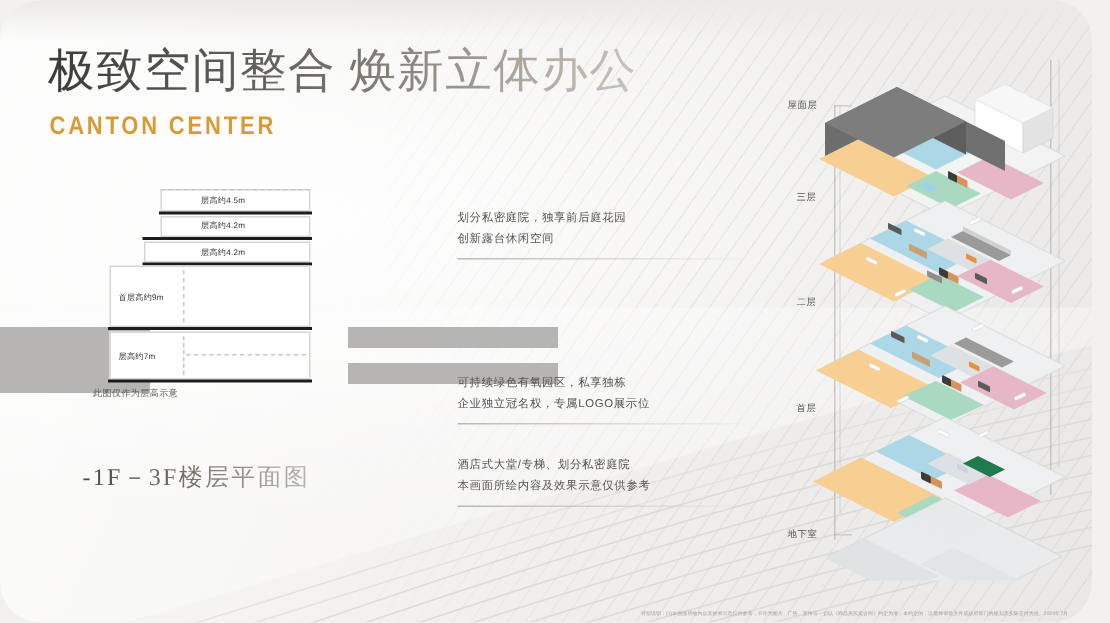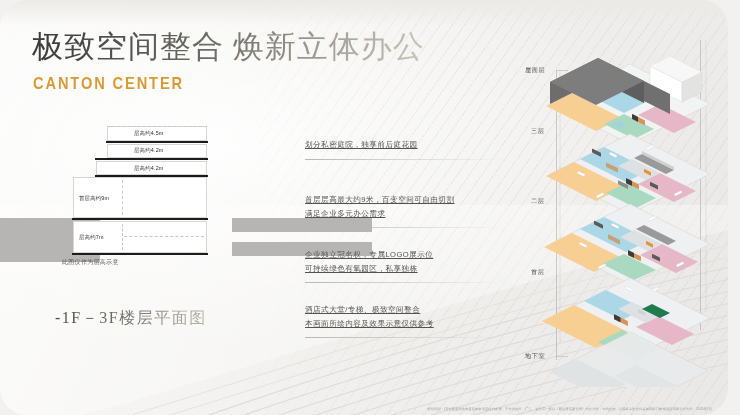--- a/index.html
+++ b/index.html
@@ -67,21 +67,21 @@
     position:absolute;font-size:5.4px;color:#2b2b2b;white-space:nowrap;
     letter-spacing:.2px;
   }
   .sect .dash-v{position:absolute;border-left:1px dashed #c9c8c5;}
   .sect .dash-h{position:absolute;border-top:1px dashed #c9c8c5;}
   .sect-note{
     position:absolute;left:62px;top:258px;font-size:6px;color:#595754;letter-spacing:.3px;
   }
   
   .feat{position:absolute;left:305px;width:215px;}
-  .feat .ln{font-size:7.6px;color:#55534f;line-height:13.5px;letter-spacing:.45px;white-space:nowrap;text-decoration:underline;}
+  .feat .ln{font-size:7.6px;color:#55534f;line-height:13.5px;letter-spacing:.45px;white-space:nowrap;}
   .feat .rule{
     margin-top:7px;height:1px;width:200px;
     background:linear-gradient(to right,#b9b7b3,rgba(185,183,179,0));
   }
   
   .isolabel{
     position:absolute;font-size:6.2px;color:#4f4d4a;letter-spacing:.5px;white-space:nowrap;
   }
   .guide{position:absolute;border-left:1px solid rgba(168,166,162,.55);}
   .guide-h{position:absolute;border-top:1px solid rgba(168,166,162,.45);}
@@ -154,34 +154,30 @@
     <div class="floor" style="left:11px;top:97px;width:134px;height:32px;"></div>
     <div class="dash-v" style="left:60px;top:100px;height:26px;"></div>
     <div class="dash-h" style="left:62px;top:112px;width:80px;"></div>
     <div class="flabel" style="left:17px;top:110px;">层高约7m</div>
     <div class="slab" style="left:10px;top:129px;width:136px;height:2.4px;"></div>
   </div>
   <div class="sect-note">此图仅作为层高示意</div>
 
   <div class="feat" style="top:138px;">
     <div class="ln">划分私密庭院，独享前后庭花园</div>
+    <div class="ln">创新露台休闲空间</div>
     <div class="rule"></div>
   </div>
-  <div class="feat" style="top:193px;">
-    <div class="ln">首层层高最大约9米，百变空间可自由切割</div>
-    <div class="ln">满足企业多元办公需求</div>
+  <div class="feat" style="top:248px;">
+    <div class="ln">可持续绿色有氧园区，私享独栋</div>
+    <div class="ln">企业独立冠名权，专属LOGO展示位</div>
     <div class="rule"></div>
   </div>
-  <div class="feat" style="top:248px;">
-    <div class="ln">企业独立冠名权，专属LOGO展示位</div>
-    <div class="ln">可持续绿色有氧园区，私享独栋</div>
-    <div class="rule"></div>
-  </div>
   <div class="feat" style="top:303px;">
-    <div class="ln">酒店式大堂/专梯、极致空间整合</div>
+    <div class="ln">酒店式大堂/专梯、划分私密庭院</div>
     <div class="ln">本画面所绘内容及效果示意仅供参考</div>
     <div class="rule"></div>
   </div>
 
   <div class="isolabel" style="left:525px;top:66px;">屋面层</div>
   <div class="isolabel" style="left:531px;top:127px;">三层</div>
   <div class="isolabel" style="left:531px;top:197px;">二层</div>
   <div class="isolabel" style="left:531px;top:268px;">首层</div>
   <div class="isolabel" style="left:525px;top:352px;">地下室</div>
 

